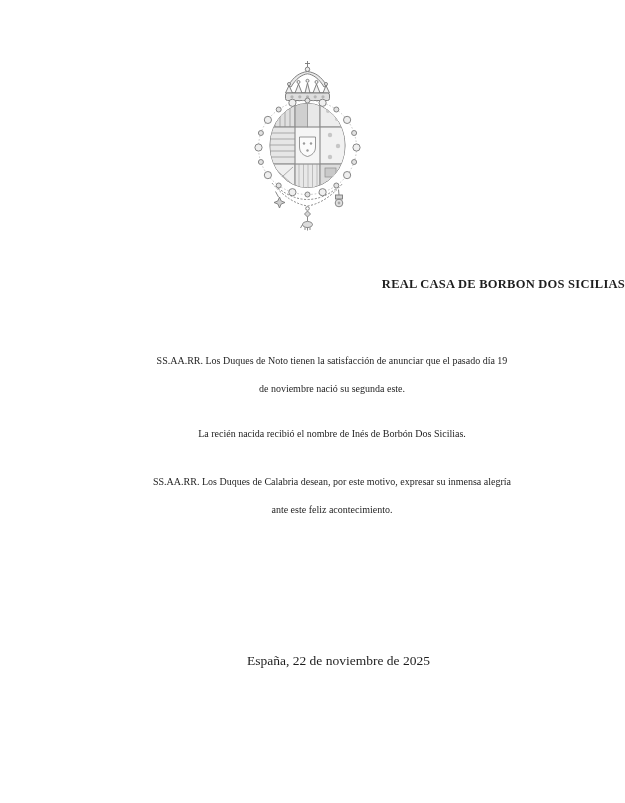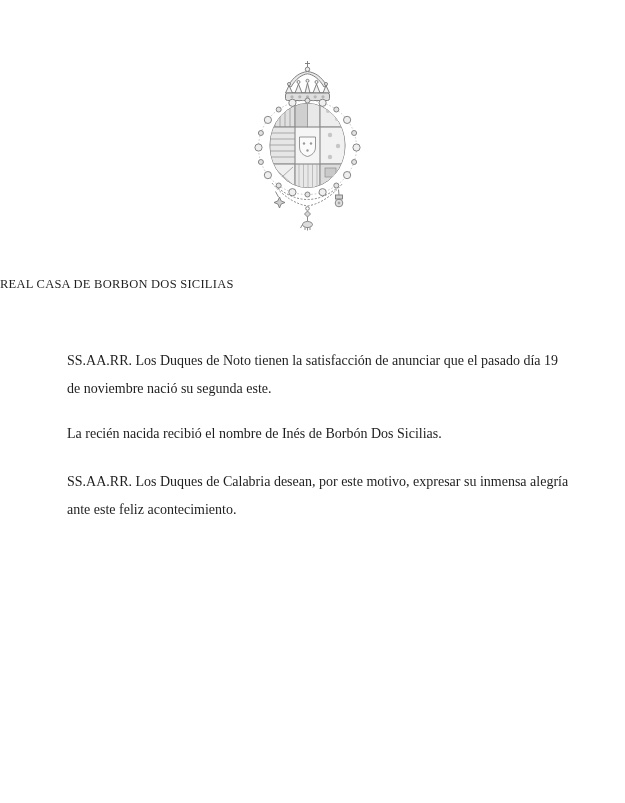--- a/index.html
+++ b/index.html
@@ -17,35 +17,36 @@
     left: 242px;
     top: 55px;
     width: 131px;
     height: 185px;
   }
   .heading {
     position: absolute;
     top: 277px;
     left: 0;
     width: 625px;
-    text-align: left;
+    text-align: right;
     font-size: 12.5px;
-    font-weight: 400;
+    font-weight: 700;
     letter-spacing: 0.25px;
     white-space: nowrap;
   }
   .para {
     position: absolute;
     left: 67px;
     width: 530px;
   }
   .para .line {
-    font-size: 14px;
+    font-size: 10px;
     line-height: 27.5px;
     white-space: nowrap;
+    text-align: center;
   }
   #para-1 { top: 347px; }
   #para-2 { top: 420px; }
   #para-3 { top: 468px; }
   .dateline {
     position: absolute;
     left: 247px;
     top: 652px;
     font-size: 13.5px;
     line-height: 18px;
@@ -183,14 +184,15 @@
 
   <div class="para" id="para-2">
     <div class="line">La recién nacida recibió el nombre de Inés de Borbón Dos Sicilias.</div>
   </div>
 
   <div class="para" id="para-3">
     <div class="line">SS.AA.RR. Los Duques de Calabria desean, por este motivo, expresar su inmensa alegría</div>
     <div class="line">ante este feliz acontecimiento.</div>
   </div>
 
+  <div class="dateline">España, 22 de noviembre de 2025</div>
 
 </div>
 
 </body></html>

